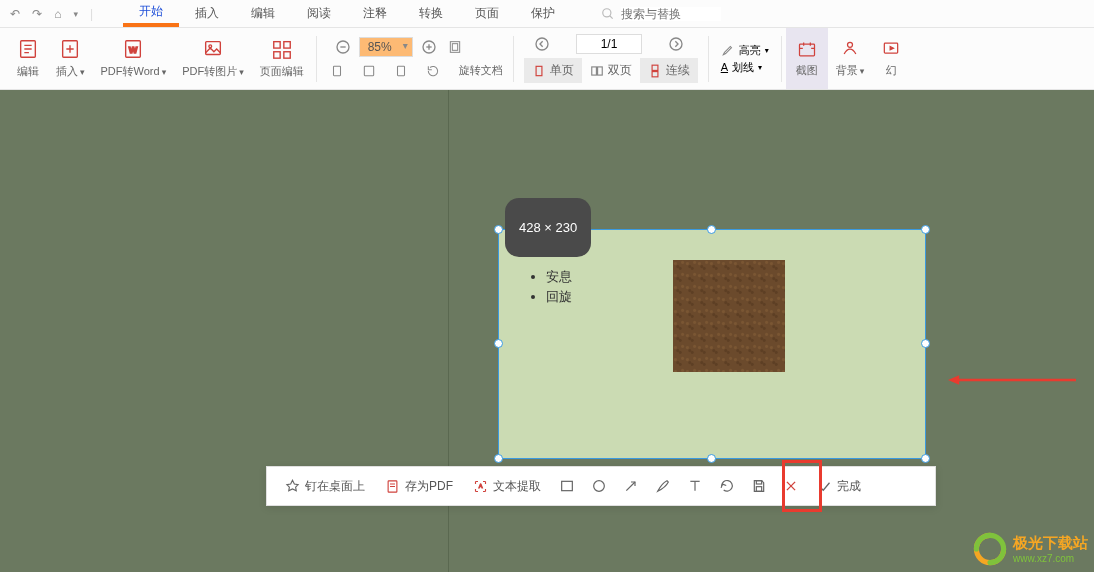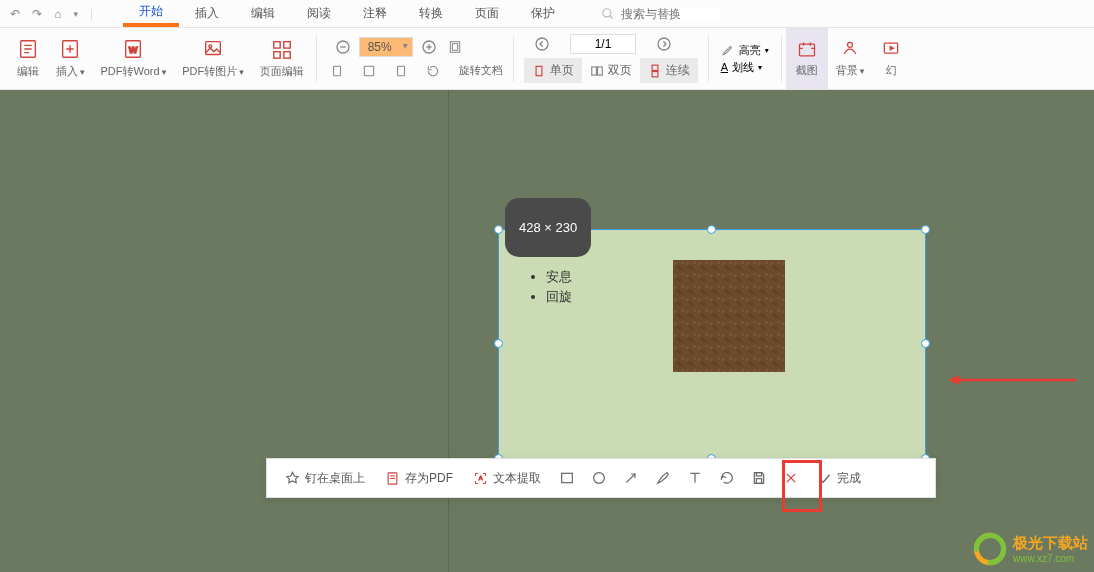--- a/index.html
+++ b/index.html
@@ -20,21 +20,21 @@
 .rgrp { display: flex; flex-direction: column; align-items: center; justify-content: center; padding: 0 8px; height: 100%; color: #555; cursor: pointer; gap: 4px; }
 .rgrp.big .icn { font-size: 22px; color: #d0423c; }
 .rgrp .lbl { font-size: 11px; color: #666; display: flex; align-items: center; gap: 2px; }
 .sep { width: 1px; height: 46px; background: #e5e5e5; margin: 0 4px; }
 .zoom-grp { display: flex; align-items: center; gap: 6px; padding: 0 6px; }
 .zoom-box { border: 1px solid #ddd; padding: 2px 20px 2px 8px; font-size: 12px; color: #555; position: relative; background: #fdba74; }
 .zoom-box::after { content: "▾"; position: absolute; right: 4px; color: #888; font-size: 10px; }
 .small-row { display: flex; gap: 12px; }
 .small-btn { width: 20px; height: 20px; display: flex; align-items: center; justify-content: center; color: #888; cursor: pointer; }
 .stack { display: flex; flex-direction: column; gap: 4px; padding: 0 6px; }
-.page-nav { display: flex; align-items: center; gap: 18px; padding: 0 8px; }
+.page-nav { display: flex; align-items: center; gap: 24px; padding: 0 8px; }
 .page-box { border: 1px solid #ddd; padding: 2px 24px; font-size: 12px; text-align: center; background: #fff; }
 .view-grp { display: flex; align-items: center; gap: 0; }
 .vbtn { display: flex; align-items: center; gap: 4px; padding: 4px 8px; color: #666; cursor: pointer; }
 .vbtn.active { background: #eaeaea; }
 .hl-grp { display: flex; flex-direction: column; gap: 2px; padding: 0 8px; font-size: 11px; }
 .hl-row { display: flex; align-items: center; gap: 4px; cursor: pointer; }
 .shot-btn { background: #e8e5f0; padding: 6px 10px; display: flex; flex-direction: column; align-items: center; gap: 3px; cursor: pointer; text-align: right; }
 
 
 .canvas { position: absolute; top: 90px; left: 0; right: 0; bottom: 0; background: #6b7960; }
@@ -44,21 +44,21 @@
 .h-tl { top: -5px; left: -5px; } .h-tm { top: -5px; left: 50%; margin-left: -5px; } .h-tr { top: -5px; right: -5px; }
 .h-ml { top: 50%; left: -5px; margin-top: -5px; } .h-mr { top: 50%; right: -5px; margin-top: -5px; }
 .h-bl { bottom: -5px; left: -5px; } .h-bm { bottom: -5px; left: 50%; margin-left: -5px; } .h-br { bottom: -5px; right: -5px; }
 .dim-badge { position: absolute; top: -32px; left: 6px; background: #4a4a4a; color: #fff; font-size: 13px; padding: 22px 14px; border-radius: 14px; }
 .sel-content { position: relative; width: 100%; height: 100%; }
 .bullets { position: absolute; left: 33px; top: 38px; font-size: 13px; color: #333; }
 .bullets li { list-style: disc; margin-bottom: 2px; margin-left: 14px; }
 .texture { position: absolute; left: 174px; top: 30px; width: 112px; height: 112px; background: #6b4a2c; background-image: radial-gradient(circle at 20% 30%, #7a5633 1px, transparent 2px), radial-gradient(circle at 60% 70%, #5d3f24 1px, transparent 2px), radial-gradient(circle at 80% 20%, #7a5633 1px, transparent 2px), radial-gradient(circle at 40% 55%, #5d3f24 1px, transparent 2px); background-size: 12px 12px; }
 
 
-.shot-bar { position: absolute; left: 266px; top: 368px; width: 670px; height: 40px; background: #fff; border: 1px solid #e0e0e0; box-shadow: 0 2px 8px rgba(0,0,0,0.1); display: flex; align-items: flex-start; padding: 0 10px; gap: 4px; }
+.shot-bar { position: absolute; left: 266px; top: 376px; width: 670px; height: 40px; background: #fff; border: 1px solid #e0e0e0; box-shadow: 0 2px 8px rgba(0,0,0,0.1); display: flex; align-items: flex-start; padding: 0 10px; gap: 4px; }
 .sb-item { display: flex; align-items: center; gap: 5px; padding: 0 8px; color: #555; cursor: pointer; height: 100%; }
 .sb-icon { width: 28px; display: flex; align-items: center; justify-content: center; color: #666; cursor: pointer; height: 100%; }
 .sb-icon.save { position: relative; }
 .sb-icon.close { color: #d0423c; }
 .red-box { position: absolute; left: 782px; top: 370px; width: 40px; height: 52px; border: 3px solid #e93b2f; pointer-events: none; }
 .arrow { position: absolute; left: 932px; top: 282px; width: 160px; height: 16px; pointer-events: none; }
 
 
 .wm { position: absolute; right: 6px; bottom: 6px; display: flex; align-items: center; gap: 6px; justify-content: flex-end; }
 .wm-icon { width: 34px; height: 34px; }

